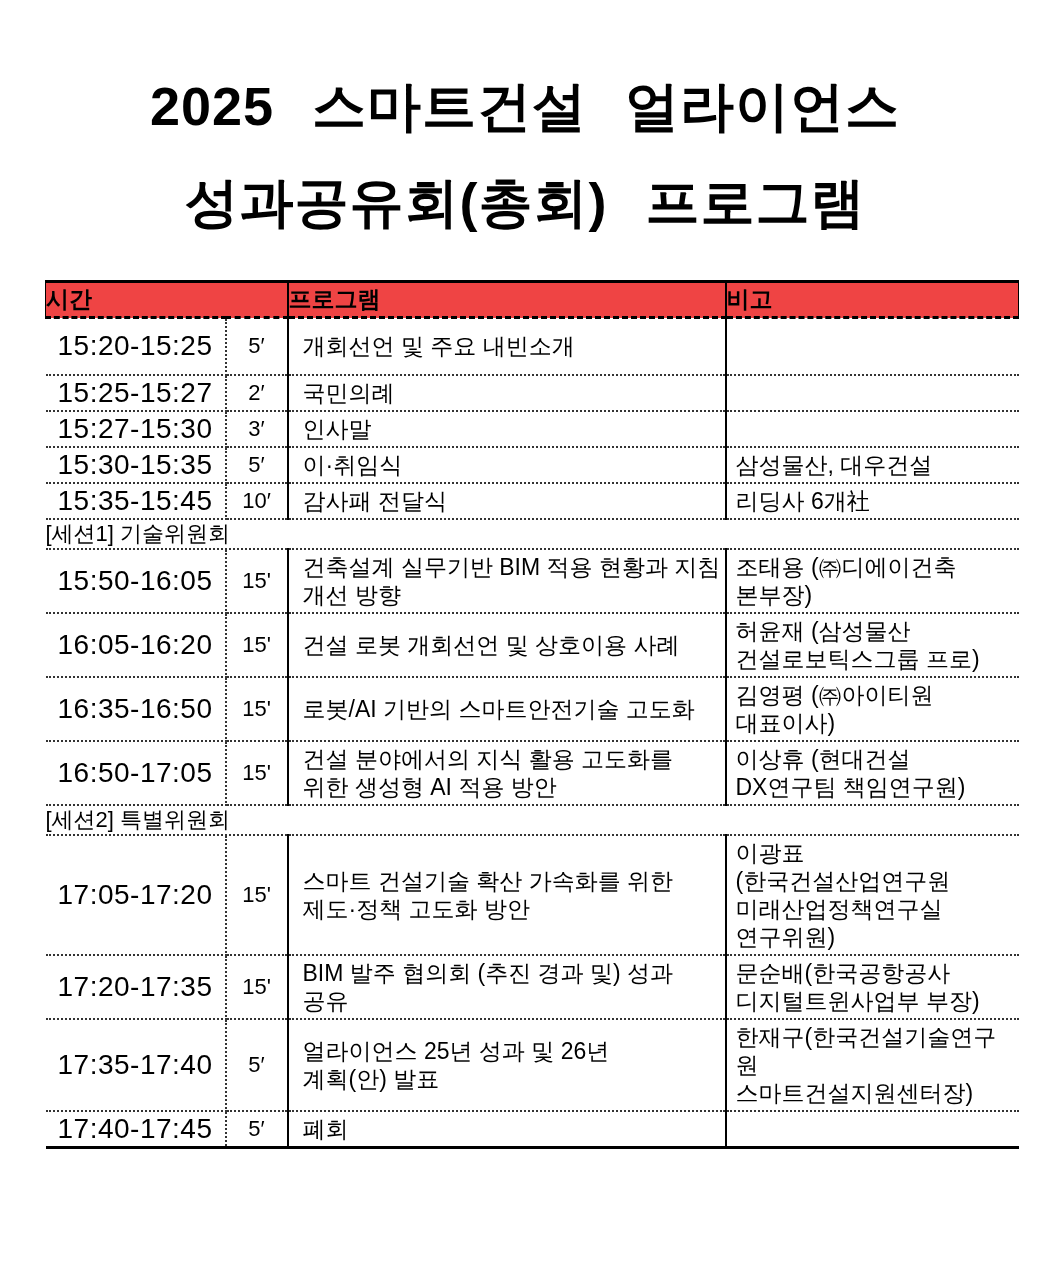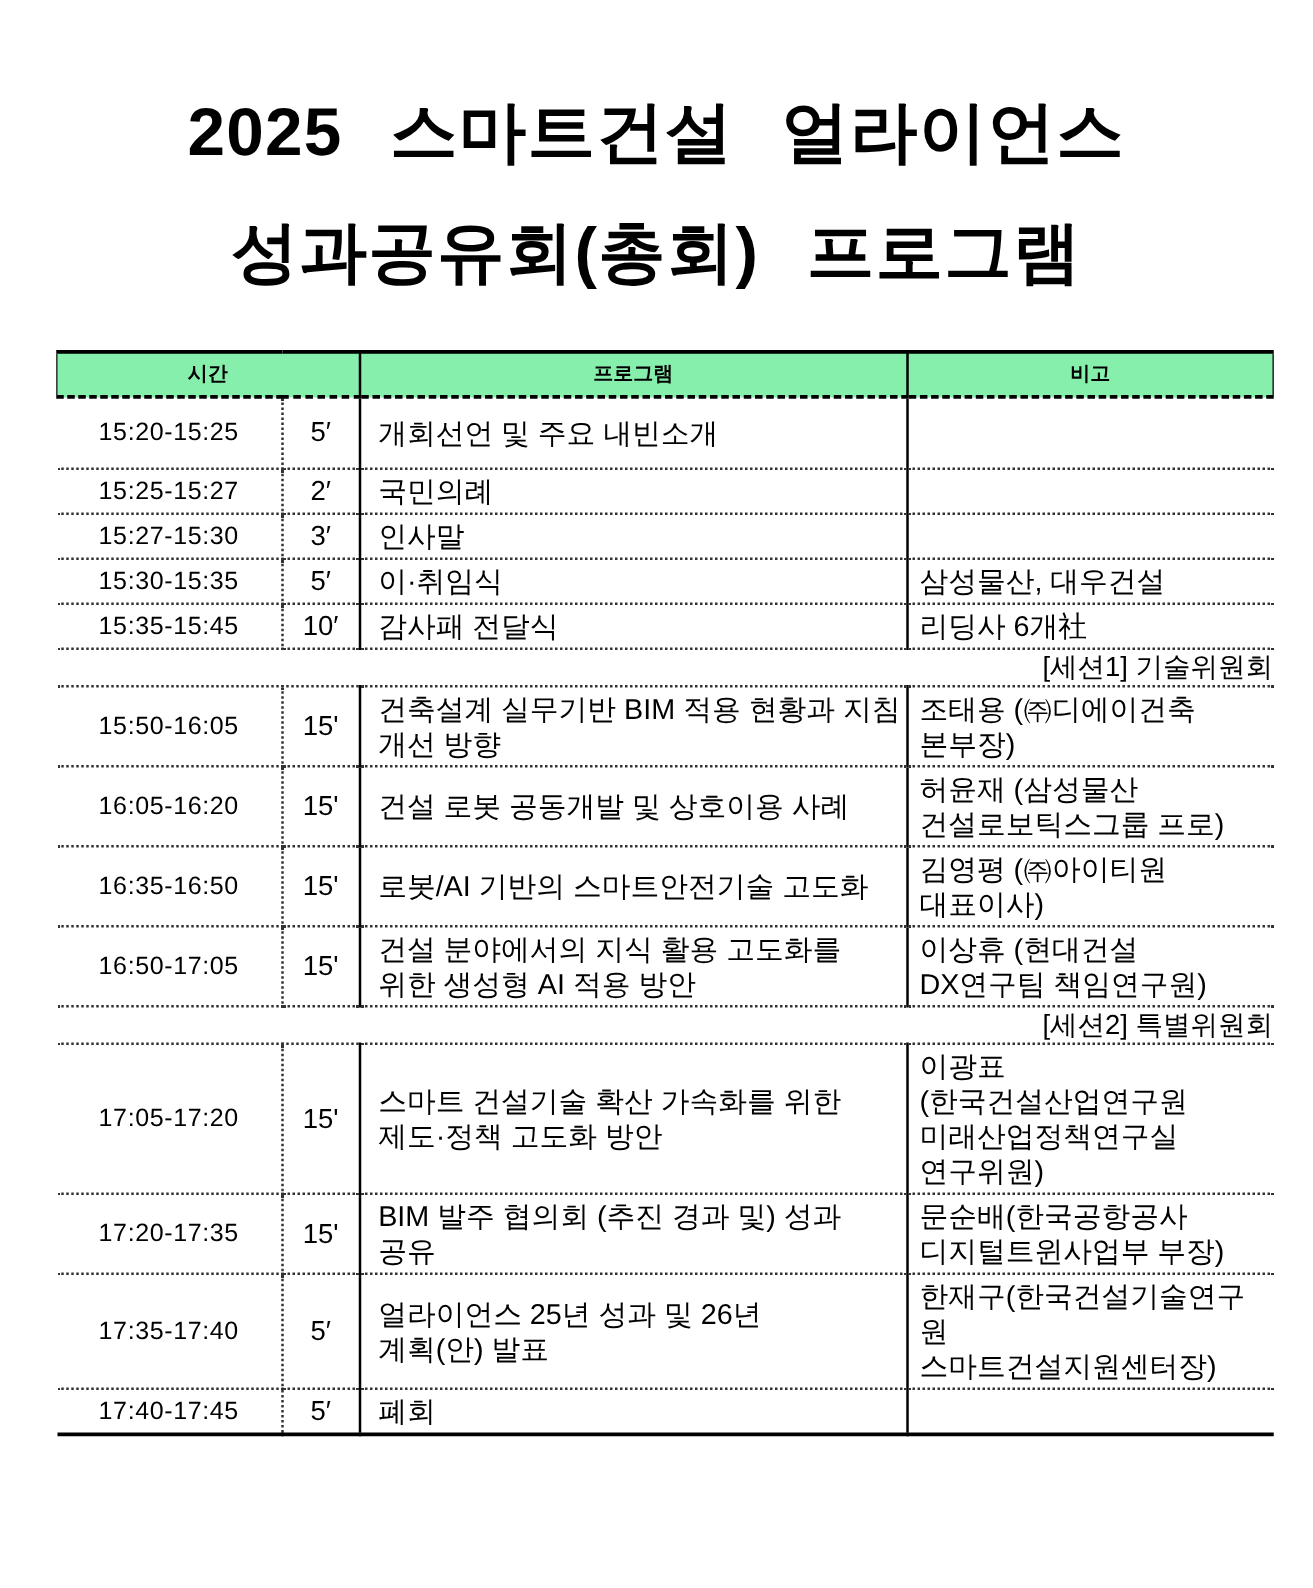--- a/index.html
+++ b/index.html
@@ -38,59 +38,59 @@
     border-top: 3px solid #000;
     border-bottom: 3px solid #000;
     font-size: 23px;
   }
   col.c-time    { width: 180px; }
   col.c-dur     { width: 62px; }
   col.c-program { width: 438px; }
   col.c-note    { width: 293px; }
 
   thead th {
-    background: #86efac;
+    background: #ef4444;
     font-weight: 700;
-    font-size: 16px;
+    font-size: 23px;
     height: 36px;
-    text-align: center;
+    text-align: left;
     vertical-align: middle;
     border-bottom: 3px dashed #000;
   }
   thead th.th-time    { border-left: 1px solid #000; border-right: 2px solid #000; }
   thead th.th-program { border-right: 2px solid #000; }
   thead th.th-note    { border-right: 1px solid #000; }
 
   tbody td {
     vertical-align: middle;
     line-height: 28px;
     border-bottom: 2px dotted #333;
   }
   td.time-cell {
     text-align: center;
-    font-size: 20px;
+    font-size: 28px;
     letter-spacing: 0.5px;
     border-right: 2px dotted #333;
   }
   td.dur-cell {
     text-align: center;
     font-size: 22px;
     border-right: 2px solid #000;
   }
   td.program-cell {
     padding: 3px 2px 3px 14px;
     border-right: 2px solid #000;
     white-space: pre-line;
   }
   td.note-cell {
     padding: 3px 4px 3px 9px;
     white-space: pre-line;
   }
   td.section-cell {
-    text-align: right;
+    text-align: left;
     font-size: 22px;
     height: 28px;
     border-bottom: 2px dotted #333;
     margin-top: 35px;
   }
 
   
   tr.h27  { height: 27px; }
   tr.h28  { height: 28px; }
   tr.h53  { height: 53px; }
@@ -164,21 +164,21 @@
         <td class="time-cell">15:50-16:05</td>
         <td class="dur-cell">15'</td>
         <td class="program-cell">건축설계 실무기반 BIM 적용 현황과 지침
 개선 방향</td>
         <td class="note-cell">조태용 (㈜디에이건축
 본부장)</td>
       </tr>
       <tr class="h62">
         <td class="time-cell">16:05-16:20</td>
         <td class="dur-cell">15'</td>
-        <td class="program-cell">건설 로봇 공동개발 및 상호이용 사례</td>
+        <td class="program-cell">건설 로봇 개회선언 및 상호이용 사례</td>
         <td class="note-cell">허윤재 (삼성물산
 건설로보틱스그룹 프로)</td>
       </tr>
       <tr class="h55">
         <td class="time-cell">16:35-16:50</td>
         <td class="dur-cell">15'</td>
         <td class="program-cell">로봇/AI 기반의 스마트안전기술 고도화</td>
         <td class="note-cell">김영평 (㈜아이티원
 대표이사)</td>
       </tr>

